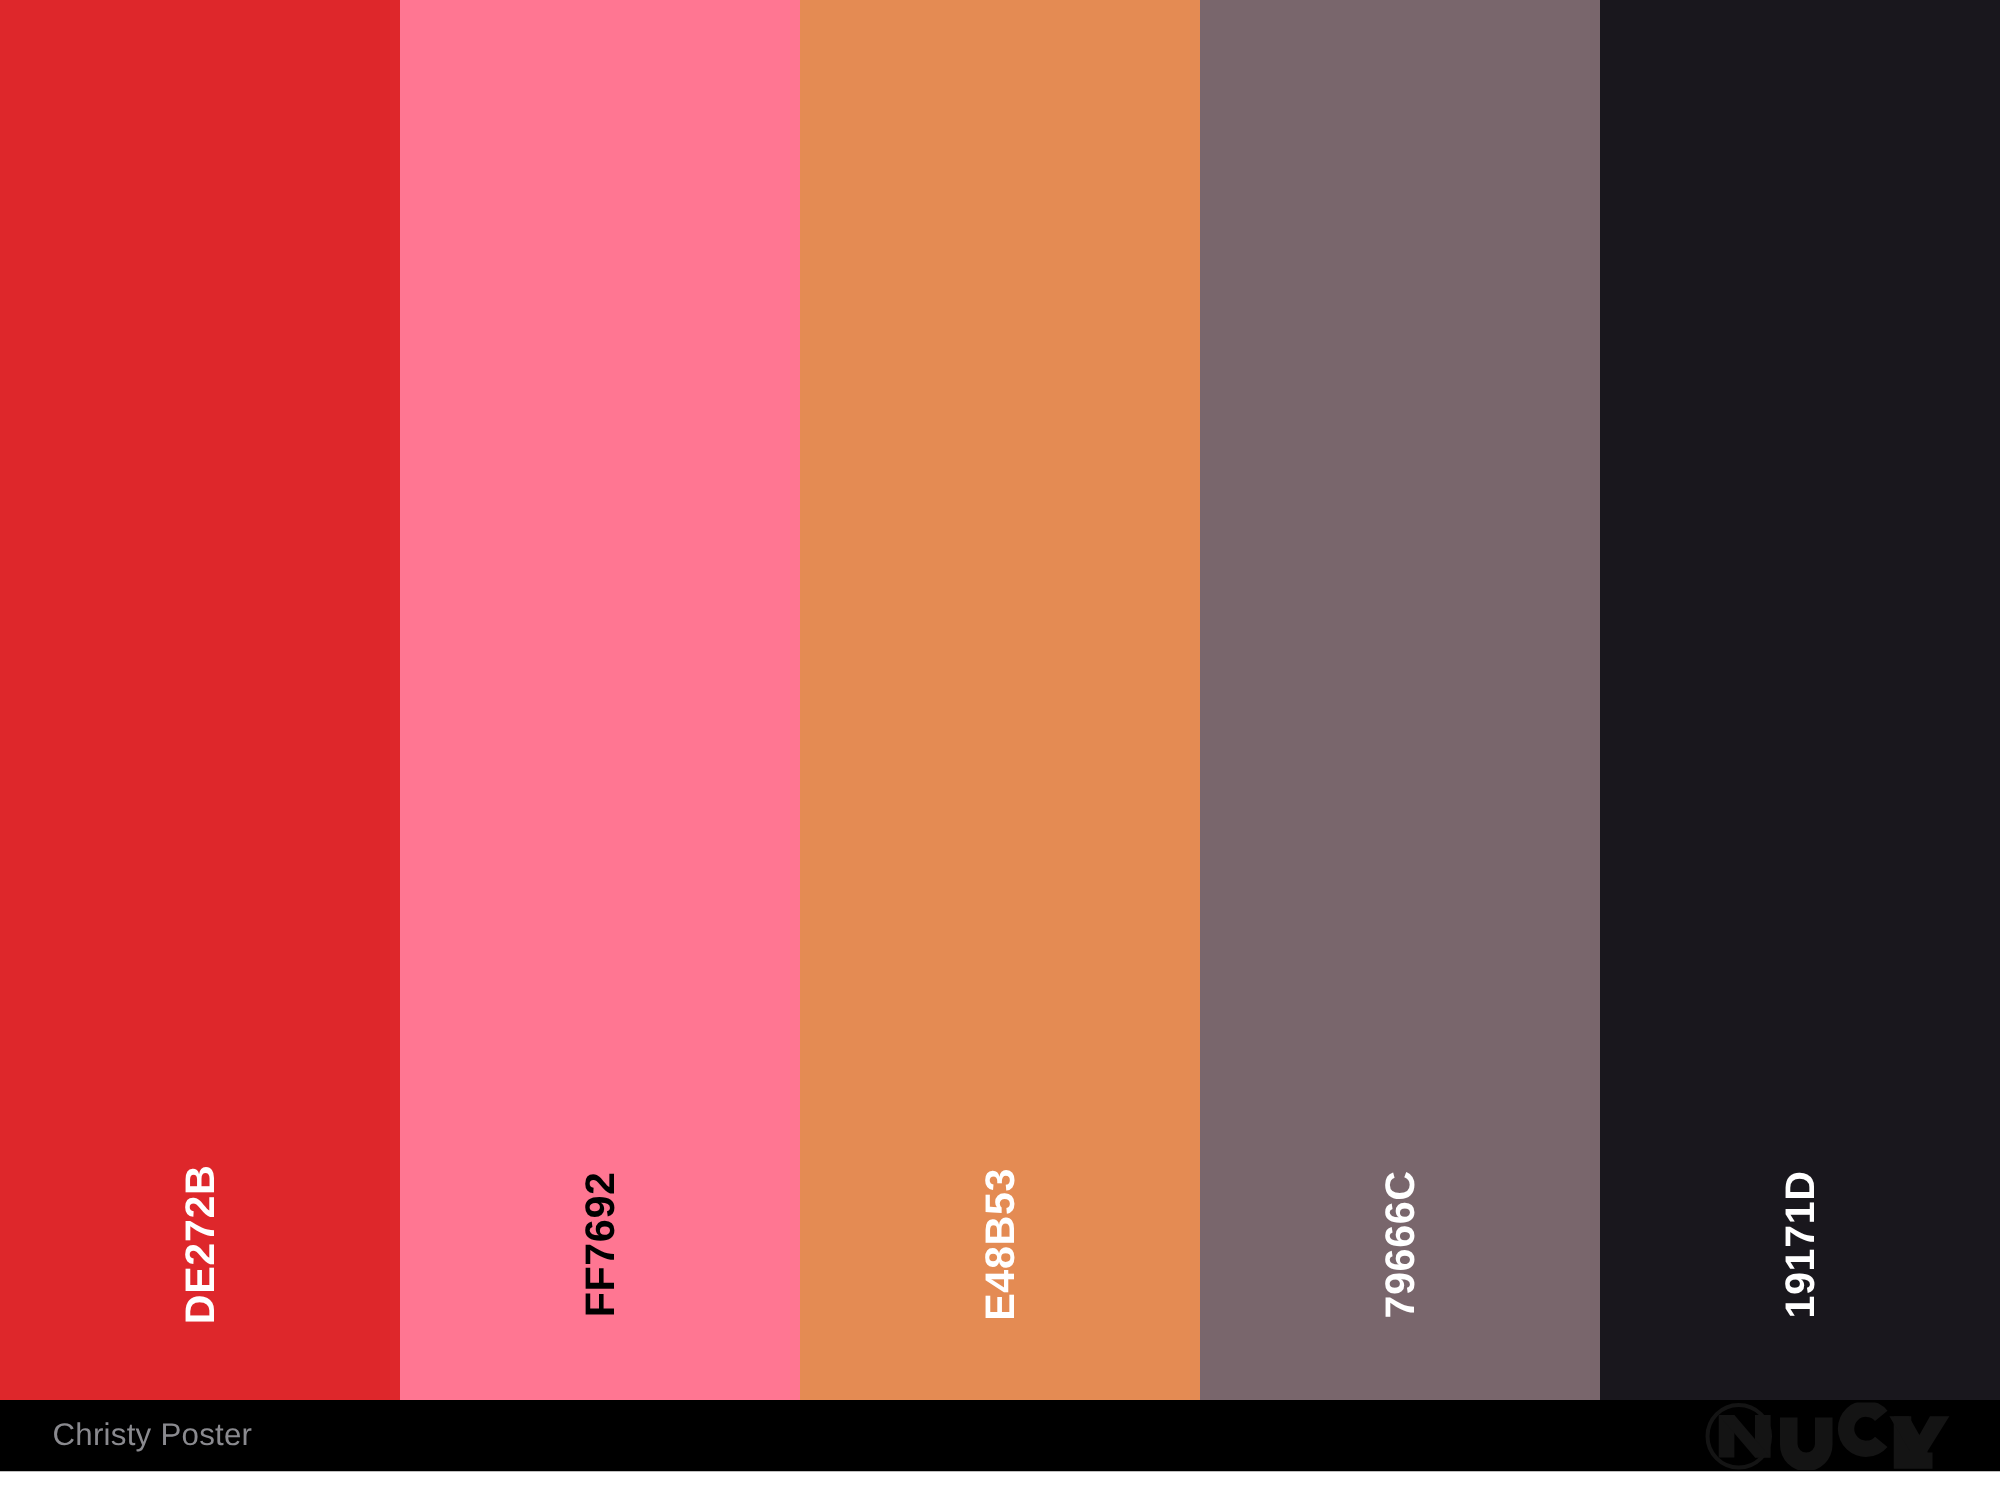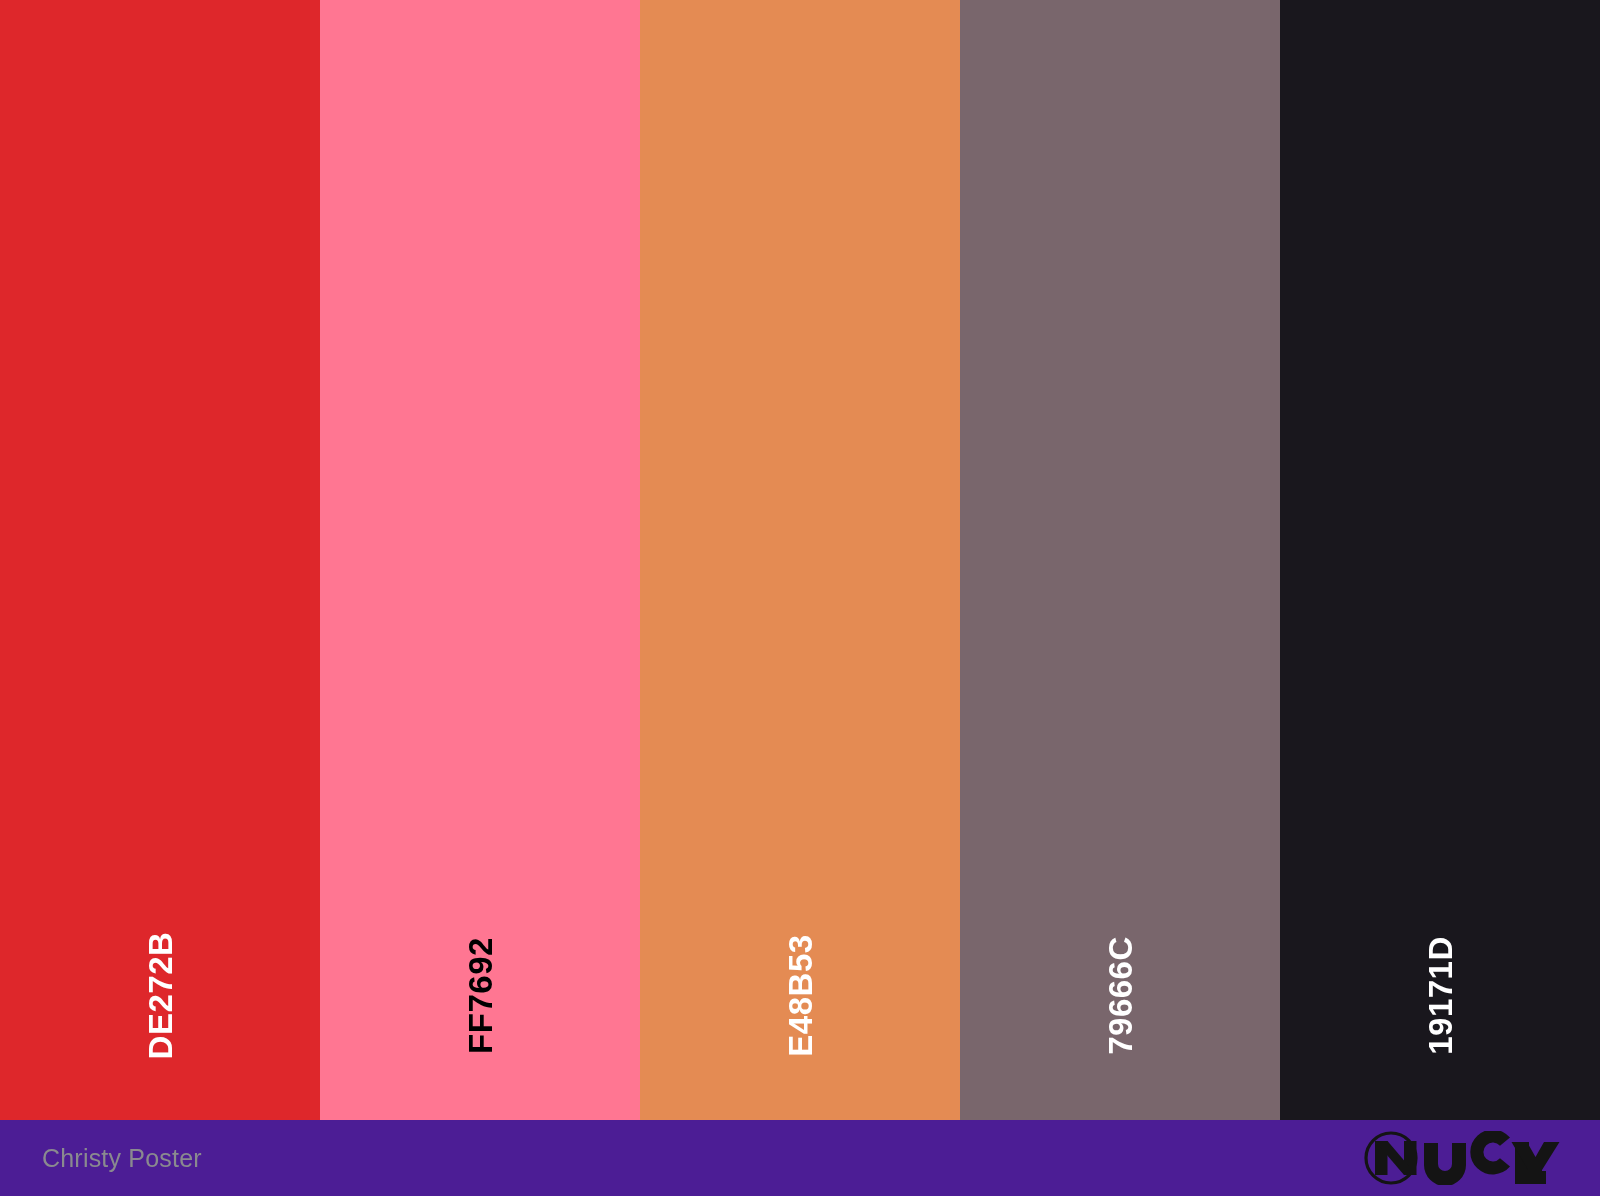--- a/index.html
+++ b/index.html
@@ -51,22 +51,22 @@
     white-space: nowrap;
     transform-origin: center center;
     transform: rotate(-90deg);
     line-height: 1;
   }
 
   
   #footer {
     position: relative;
     width: 1600px;
-    height: 76px;
-    background: #4c1d95;
+    height: 57px;
+    background: #000000;
     display: flex;
     flex-direction: row;
     align-items: center;
     justify-content: space-between;
     padding: 0 40px 0 42px;
   }
 
   #palette-caption {
     font-size: 25px;
     font-weight: normal;

